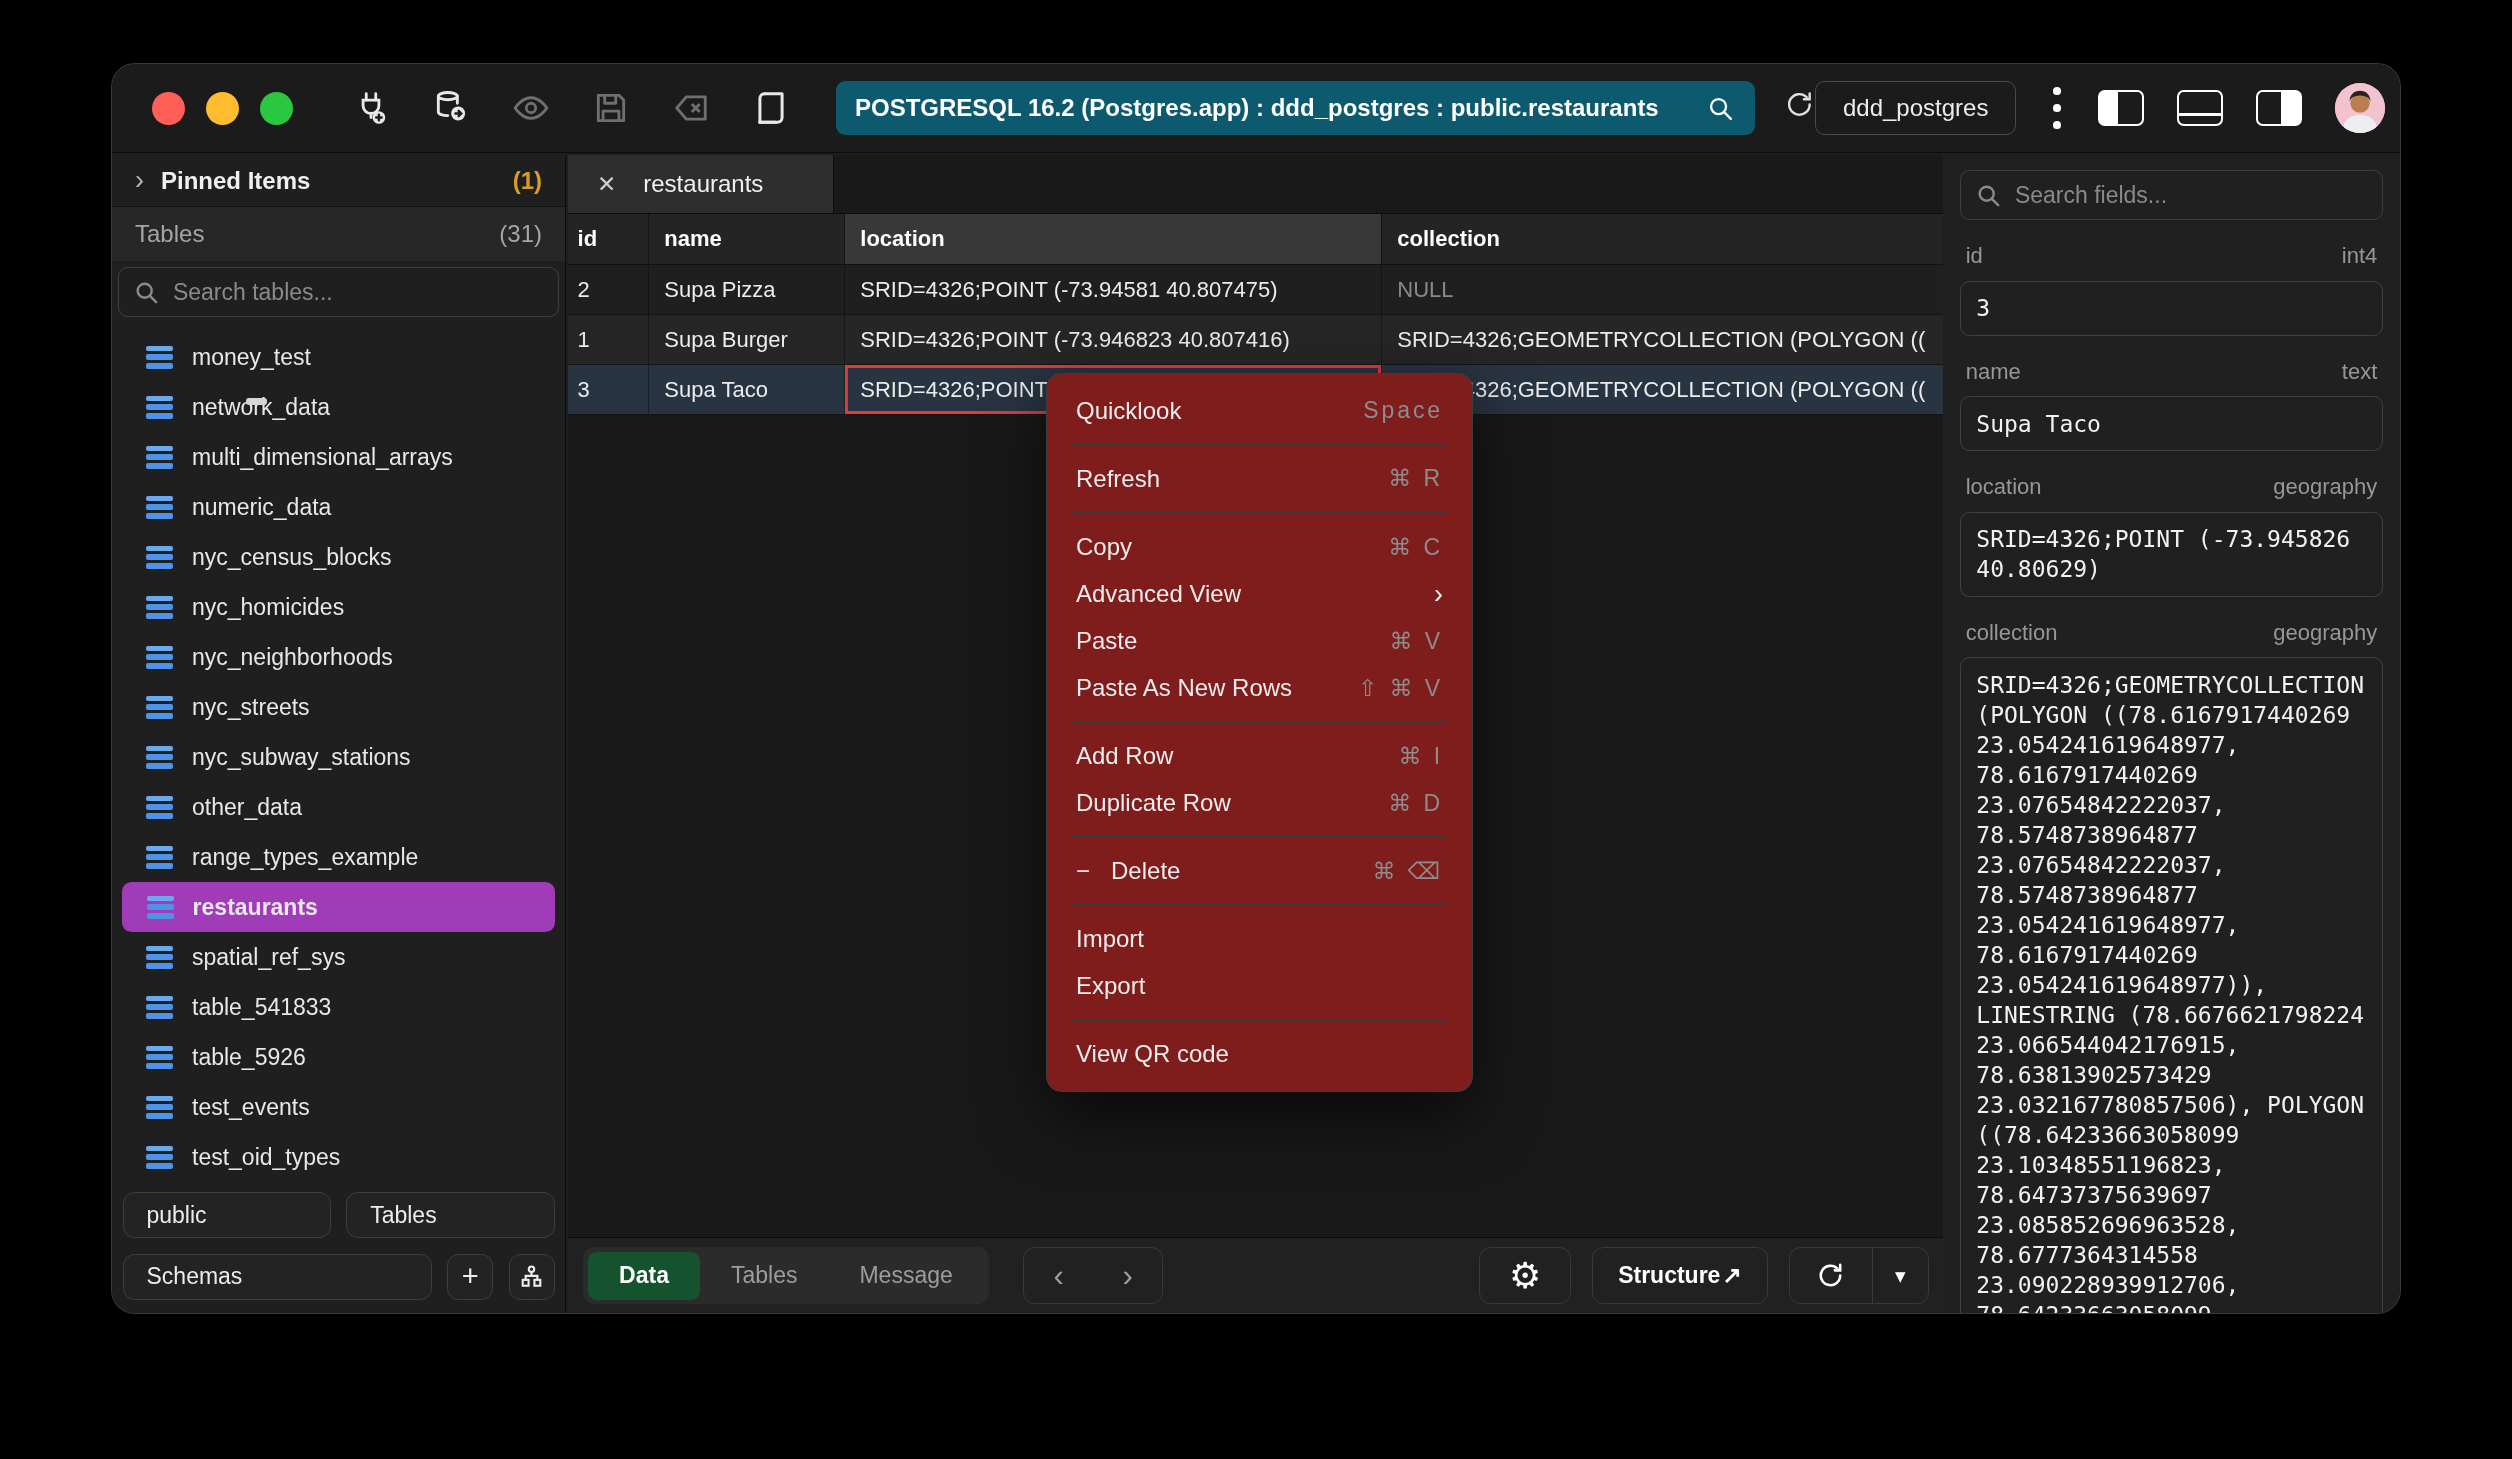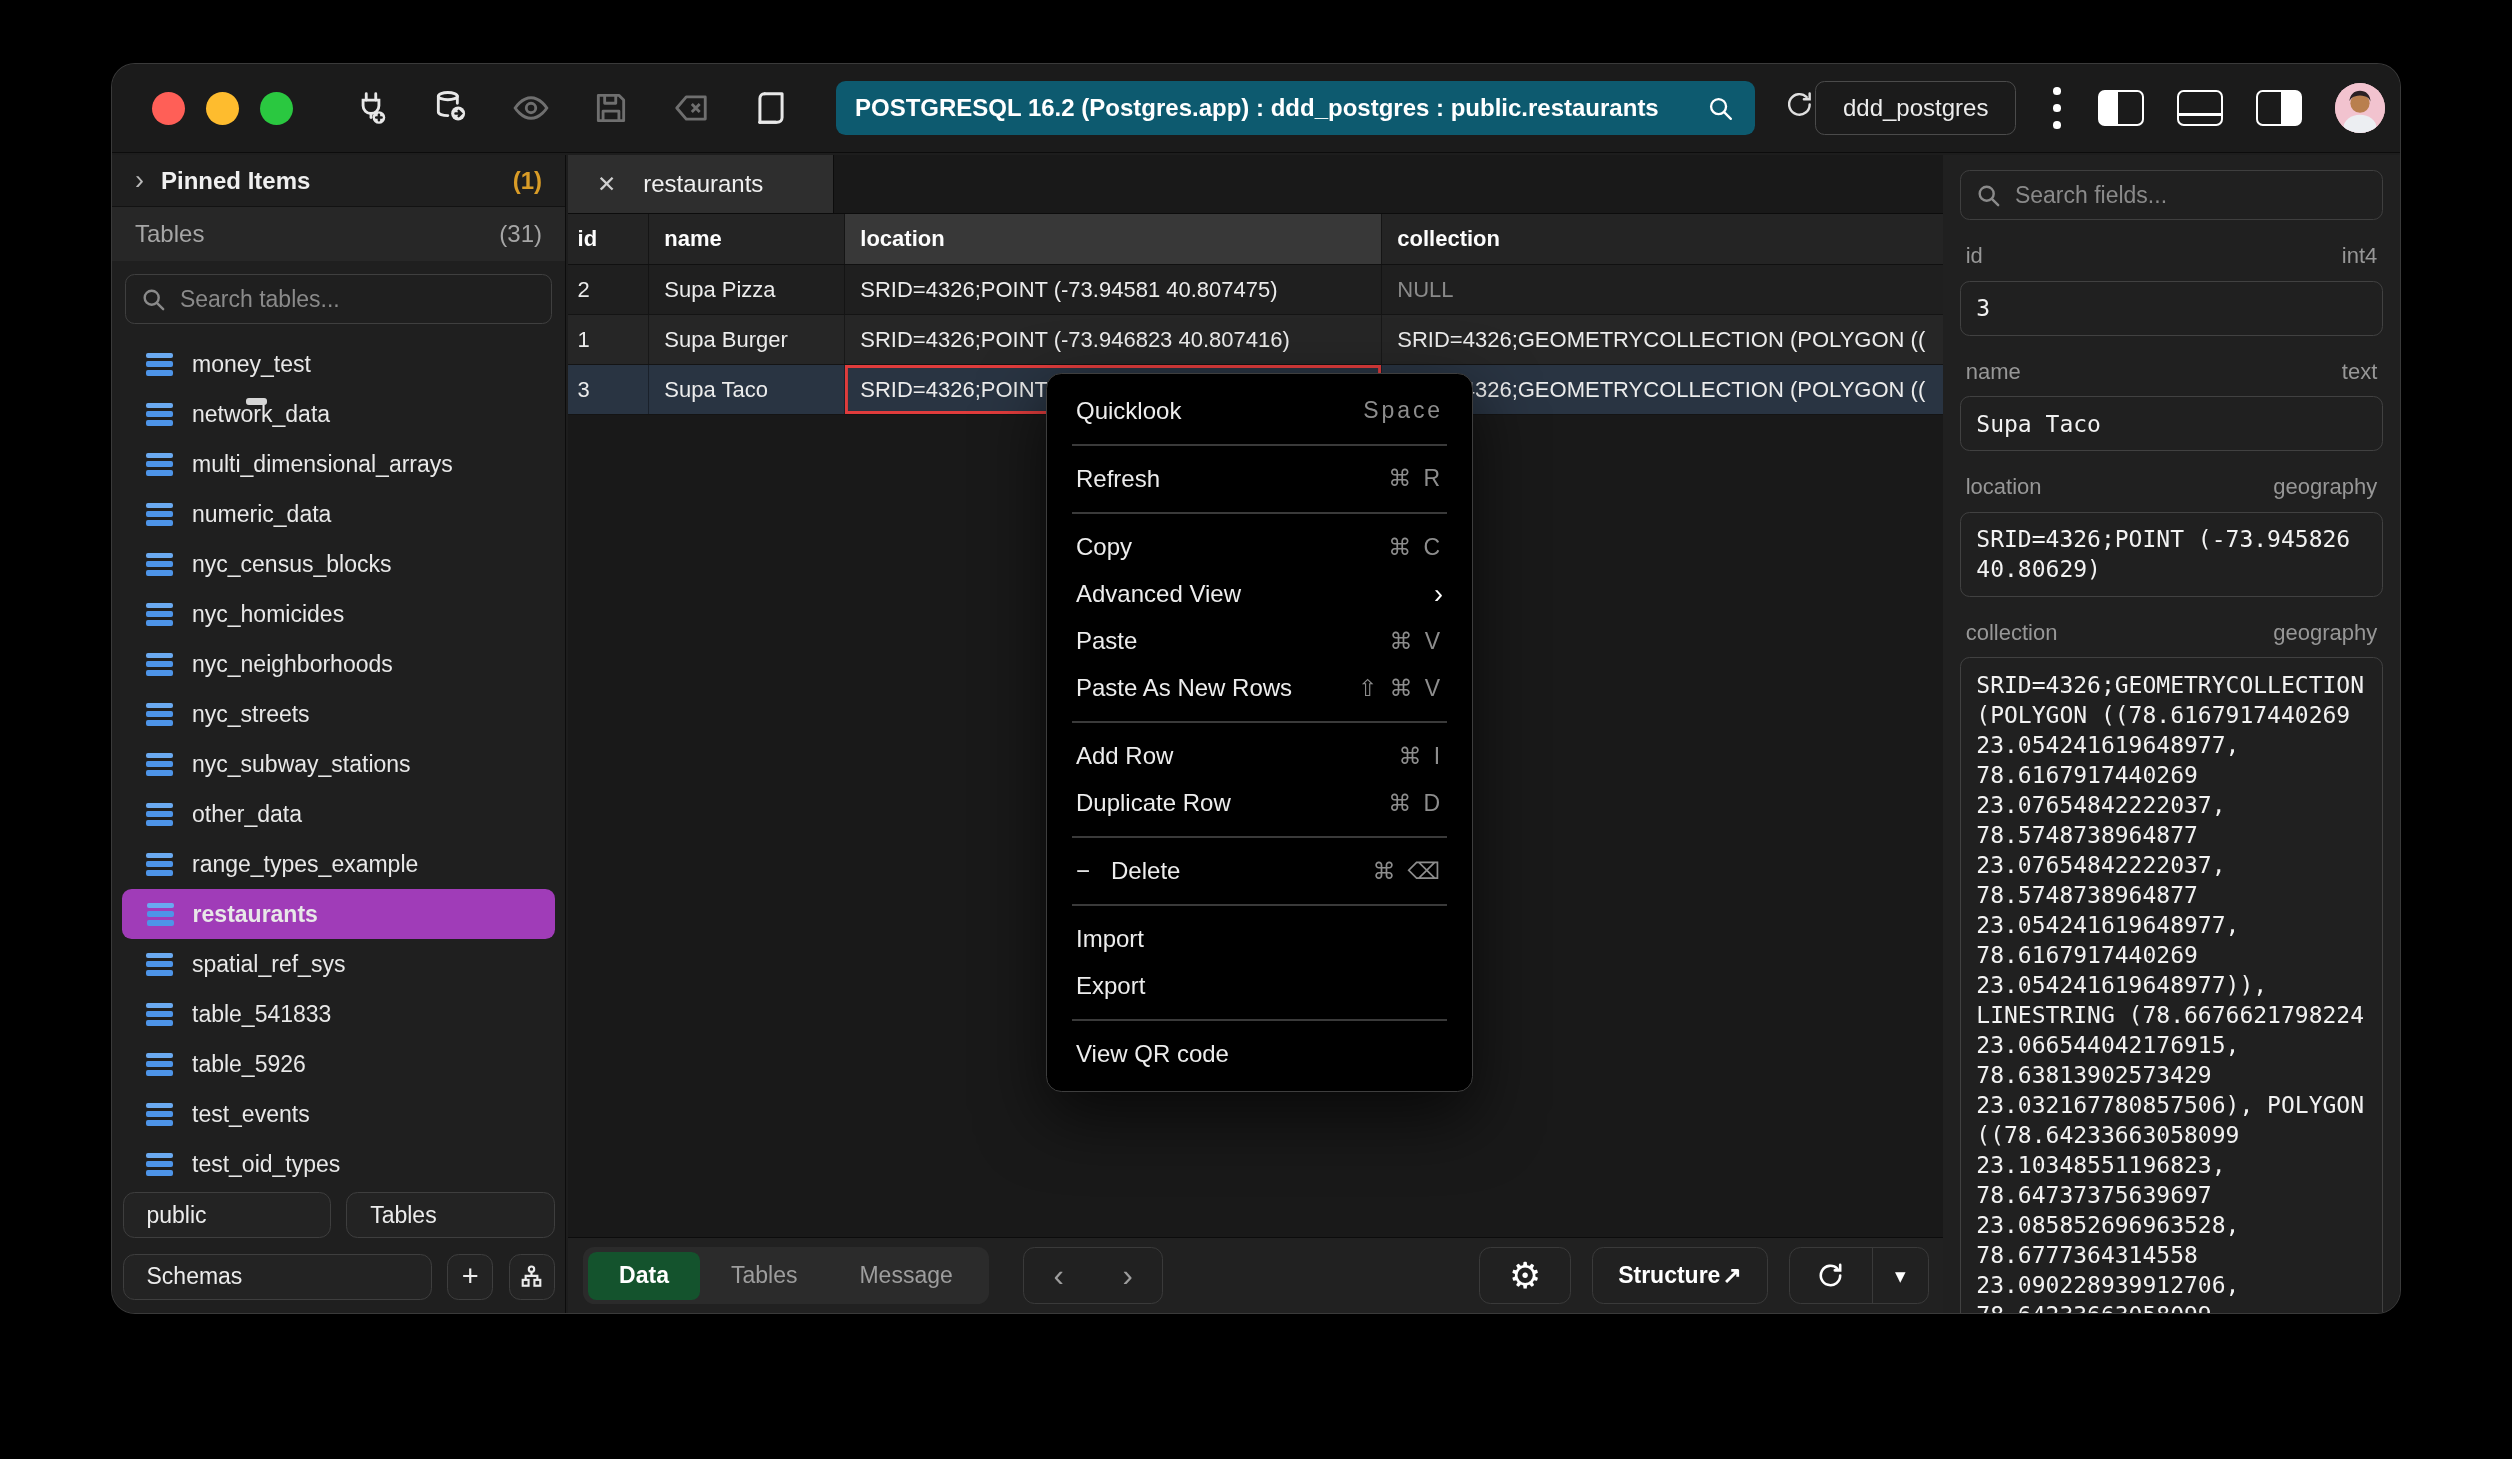--- a/index.html
+++ b/index.html
@@ -36,21 +36,21 @@
   
   .sidebar { position:absolute; top:91px; left:0; width:454px; bottom:0; background:#1f1f1f;
     border-right:1.9px solid #0c0c0c; }
   .pinned-row { height:52px; display:flex; align-items:center; padding:0 23px;
     border-bottom:1.9px solid #121212; color:#f0f0f0; font-size:24px; font-weight:600; gap:17px; }
   .pinned-chevron { color:#b9b9b9; font-size:27px; font-weight:400; }
   .pinned-count { margin-left:auto; color:#d99c27; font-weight:600; }
   .tables-band { height:54px; background:#272727; display:flex; align-items:center; padding:0 23px;
     color:#a6a6a6; font-size:24px; }
   .tables-count { margin-left:auto; }
-  .search-box { margin:13px; height:50px; border:1.9px solid #3f3f3f; border-radius:9.6px;
+  .search-box { margin:6px; height:50px; border:1.9px solid #3f3f3f; border-radius:9.6px;
     display:flex; align-items:center; padding:0 13.4px; gap:11.5px; color:#8a8a8a; }
   .search-box svg { width:29px; height:29px; color:#8a8a8a; flex:none; }
   .search-box input { flex:1; background:transparent; border:none; outline:none;
     color:#e8e8e8; font-size:23px; font-family:inherit; }
   .search-box input::placeholder { color:#8a8a8a; }
   .sliver { position:absolute; left:134px; top:243px; width:21px; height:6.7px; background:#d6d6d6; border-radius:2.9px; }
   .table-list { margin-top:15.3px; }
   .titem { height:50px; display:flex; align-items:center; gap:19px; padding:0 13.4px 0 34px;
     font-size:23px; color:#e8e8e8; }
   .titem.selected { background:#a03cb8; border-radius:9.6px; margin:0 9.6px; padding-left:25px; font-weight:600; }
@@ -109,21 +109,21 @@
     padding:15.3px 17px; overflow:hidden; }
   .inspector .search-box { margin:0 0 9.6px 0; }
   .field { margin-top:23px; }
   .field-head { display:flex; padding:0 5.7px; color:#979797; font-size:22px; }
   .field-type { margin-left:auto; }
   .field-value { margin-top:11.5px; border:1.9px solid #414141; border-radius:9.6px; padding:11.5px 15.3px;
     font-family:"DejaVu Sans Mono", monospace; font-size:23px; line-height:30px; color:#f2f2f2;
     white-space:pre-wrap; overflow-wrap:break-word; }
 
   
-  .context-menu { position:absolute; left:934px; top:309px; width:427px; background:#000000;
+  .context-menu { position:absolute; left:934px; top:309px; width:427px; background:#7f1d1d;
     border:1.9px solid #3e3e3e; border-radius:15.3px; box-shadow:0 25px 67px rgba(0,0,0,.65);
     padding:13.4px 0; z-index:50; }
   .menu-item { height:47px; display:flex; align-items:center; padding:0 29px; font-size:24px; color:#ededed; }
   .menu-shortcut { margin-left:auto; color:#8d8d8d; font-size:23px; letter-spacing:2.9px; }
   .menu-arrow { margin-left:auto; color:#fff; font-size:27px; }
   .menu-minus { margin-right:21px; }
   .menu-divider { height:1.9px; background:#3a3a3a; margin:9.6px 25px; }
 </style>
 </head>
 <body>

